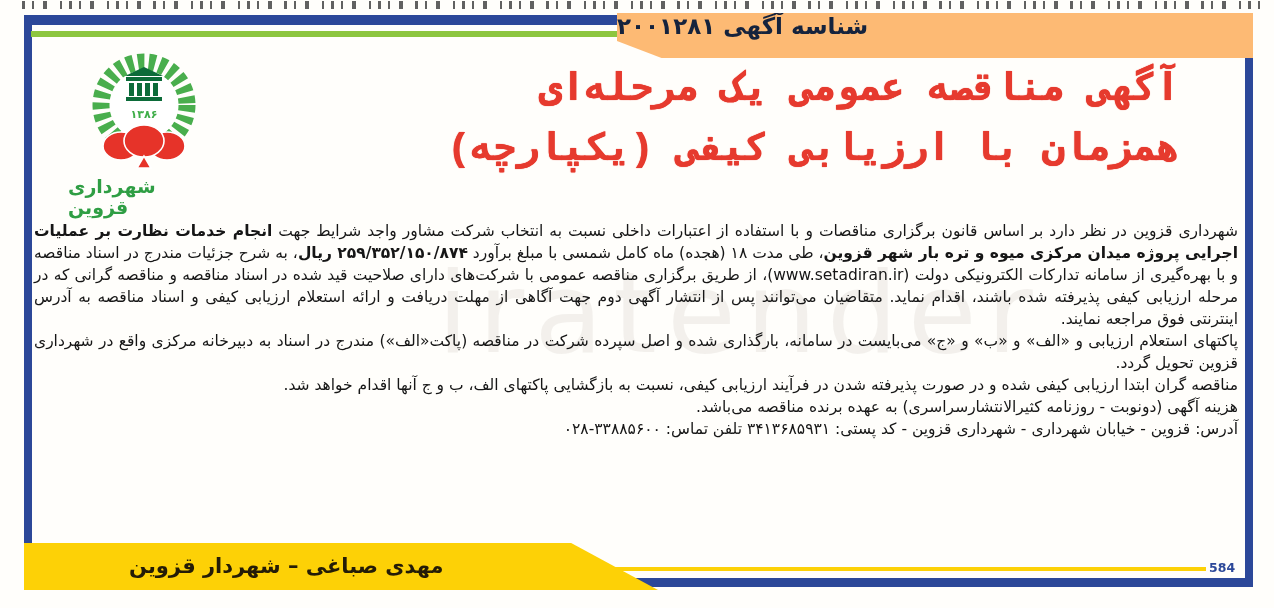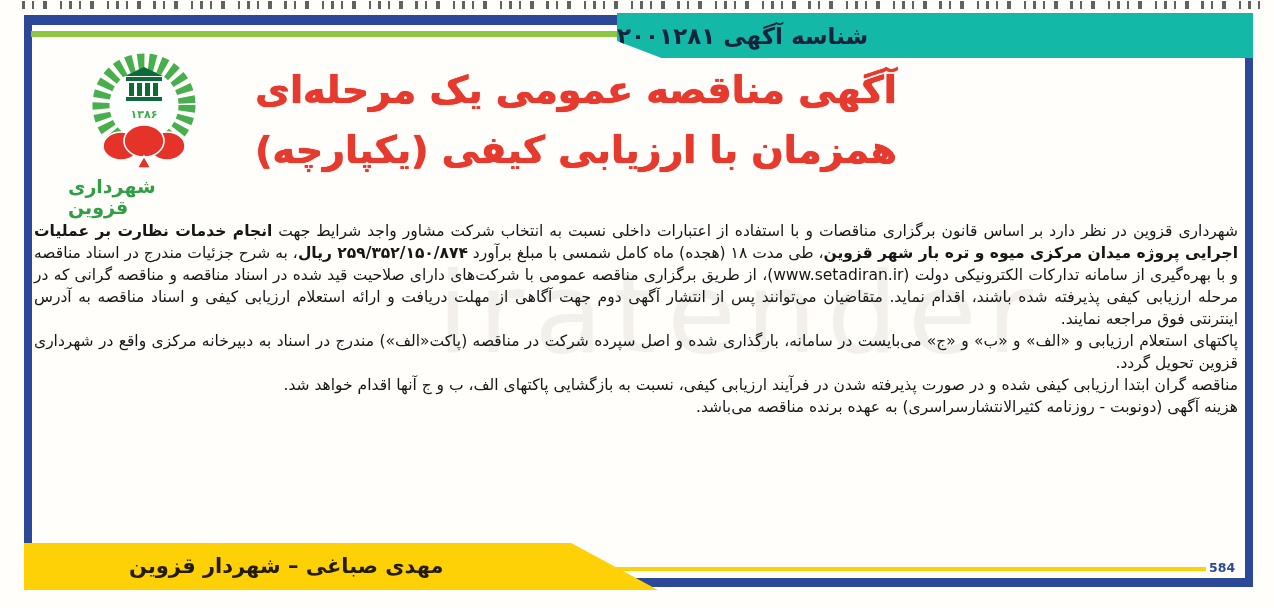--- a/index.html
+++ b/index.html
@@ -15,38 +15,39 @@
     background-size: 131px 100%;
   }
   
   .b-left  {position:absolute;left:24px;top:15px;width:8px;height:528px;background:#2c4899;}
   .b-top   {position:absolute;left:24px;top:15px;width:600px;height:10px;background:#2c4899;}
   .b-right {position:absolute;left:1245px;top:55px;width:8px;height:532px;background:#2c4899;}
   .b-bottom{position:absolute;left:611px;top:578px;width:642px;height:9px;background:#2c4899;}
   .g-line  {position:absolute;left:31px;top:31px;width:630px;height:6px;background:#8dc63f;}
   
   .id-bar{
-    position:absolute;left:617px;top:13px;width:636px;height:45px;background:#14b8a6;
+    position:absolute;left:617px;top:13px;width:636px;height:45px;background:#fdba74;
     clip-path:polygon(0 0,100% 0,100% 100%,7% 100%,0 62%);
-    display:flex;align-items:center;justify-content:flex-end;
+    display:flex;justify-content:flex-end;
     direction:rtl;
   }
   .id-bar span{
     padding-right:22px;font-size:23px;font-weight:800;color:#15233d;letter-spacing:0;
   }
   
   .logo{position:absolute;left:68px;top:50px;width:152px;text-align:left;}
   .logo-caption{
     direction:rtl;font-size:19px;font-weight:800;color:#2f9e44;margin-top:0px;line-height:1.1;
   }
   
   .headline{
-    position:absolute;left:255px;right:95px;top:60px;text-align:left;direction:rtl;
+    position:absolute;left:255px;right:95px;top:60px;text-align:right;direction:rtl;
     color:#e63a2e;font-weight:900;font-size:38px;line-height:60px;
     text-shadow:0 0 1px #e63a2e, 0.6px 0 0 #e63a2e;
+    font-family:Liberation Mono, monospace;
   }
   
   .body{
     position:absolute;left:34px;top:220px;width:1204px;direction:rtl;
     text-align:justify;font-size:15.5px;line-height:22px;color:#161616;
   }
   .body p{margin:0;}
   .body b{font-weight:800;}
   .ltr{direction:ltr;unicode-bidi:isolate;}
   
@@ -116,20 +117,21 @@
   <div class="headline">
     <div>آگهی مناقصه عمومی یک مرحله‌ای</div>
     <div>همزمان با ارزیابی کیفی (یکپارچه)</div>
   </div>
 
   <div class="body">
     <p><span>شهرداری قزوین در نظر دارد بر اساس قانون برگزاری مناقصات و با استفاده از اعتبارات داخلی نسبت به انتخاب شرکت مشاور واجد شرایط جهت </span><b>انجام خدمات نظارت بر عملیات اجرایی پروژه میدان مرکزی میوه و تره بار شهر قزوین</b><span>، طی مدت ۱۸ (هجده) ماه کامل شمسی با مبلغ برآورد </span><b>۲۵۹/۳۵۲/۱۵۰/۸۷۴ ریال</b><span>، به شرح جزئیات مندرج در اسناد مناقصه و با بهره‌گیری از سامانه تدارکات الکترونیکی دولت (www.setadiran.ir)، از طریق برگزاری مناقصه عمومی با شرکت‌های دارای صلاحیت قید شده در اسناد مناقصه و مناقصه گرانی که در مرحله ارزیابی کیفی پذیرفته شده باشند، اقدام نماید. متقاضیان می‌توانند پس از انتشار آگهی دوم جهت آگاهی از مهلت دریافت و ارائه استعلام ارزیابی کیفی و اسناد مناقصه به آدرس اینترنتی فوق مراجعه نمایند.</span></p>
     <p>پاکتهای استعلام ارزیابی و «الف» و «ب» و «ج» می‌بایست در سامانه، بارگذاری شده و اصل سپرده شرکت در مناقصه (پاکت«الف») مندرج در اسناد به دبیرخانه مرکزی واقع در شهرداری قزوین تحویل گردد.</p>
     <p>مناقصه گران ابتدا ارزیابی کیفی شده و در صورت پذیرفته شدن در فرآیند ارزیابی کیفی، نسبت به بازگشایی پاکتهای الف، ب و ج آنها اقدام خواهد شد.</p>
     <p>هزینه آگهی (دونوبت - روزنامه کثیرالانتشارسراسری) به عهده برنده مناقصه می‌باشد.</p>
+    <p><span>آدرس: قزوین - خیابان شهرداری - شهرداری قزوین - کد پستی: ۳۴۱۳۶۸۵۹۳۱ تلفن تماس: </span><span class="ltr" dir="ltr">۰۲۸-۳۳۸۸۵۶۰۰</span></p>
   </div>
 
   <div class="sig-bar">
     <div class="sig-text">مهدی صباغی – شهردار قزوین</div>
   </div>
   <div class="page-line"></div>
   <div class="page-num">584</div>
 
 </div>
 

